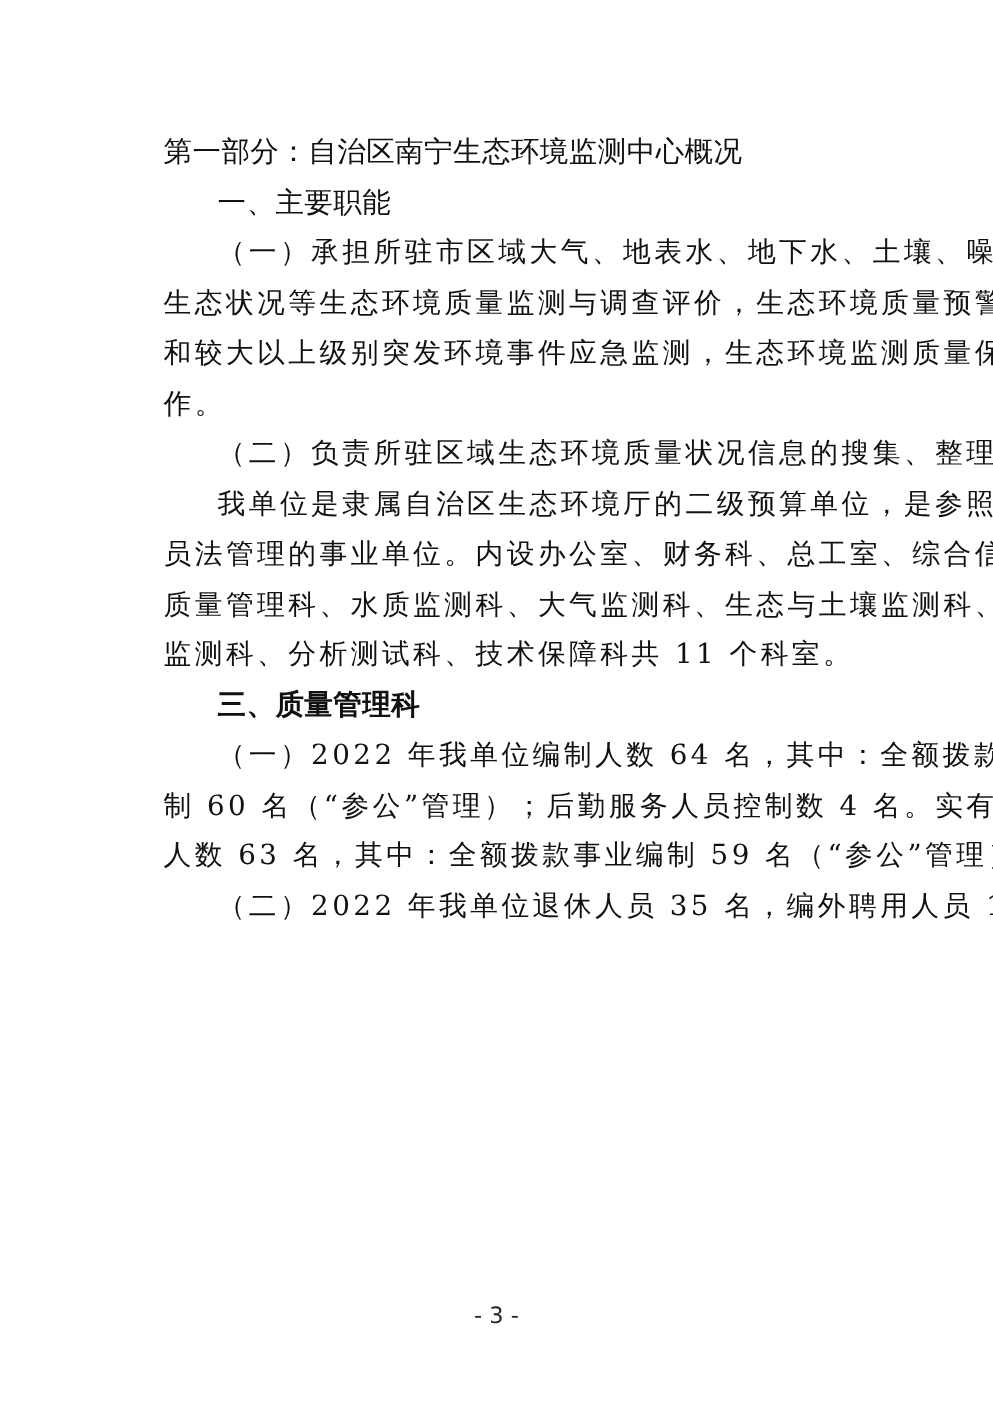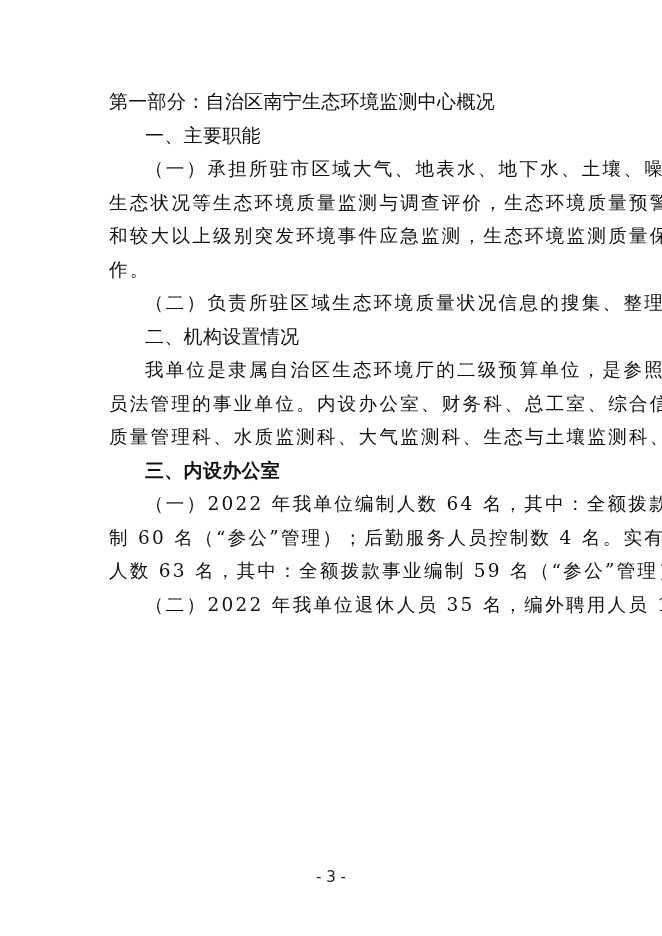--- a/index.html
+++ b/index.html
@@ -21,26 +21,26 @@
 <div class="page">
   <div class="line h-part">第一部分：自治区南宁生态环境监测中心概况</div>
 
   <div class="line h-sec">一、主要职能</div>
   <div class="line indent just">（一）承担所驻市区域大气、地表水、地下水、土壤、噪声、</div>
   <div class="line just">生态状况等生态环境质量监测与调查评价，生态环境质量预警预报</div>
   <div class="line just">和较大以上级别突发环境事件应急监测，生态环境监测质量保证工</div>
   <div class="line">作。</div>
   <div class="line indent just">（二）负责所驻区域生态环境质量状况信息的搜集、整理、汇</div>
 
-  <div class="line h-sec">二、机构设置情况</div>
   <div class="line indent just">我单位是隶属自治区生态环境厅的二级预算单位，是参照公务</div>
   <div class="line just">员法管理的事业单位。内设办公室、财务科、总工室、综合信息科、</div>
   <div class="line just">质量管理科、水质监测科、大气监测科、生态与土壤监测科、现场</div>
+  <div class="line">监测科、分析测试科、技术保障科共 11 个科室。</div>
 
-  <div class="line h-sec bold">三、内设办公室</div>
+  <div class="line h-sec bold">三、质量管理科</div>
   <div class="line indent just">（一）2022 年我单位编制人数 64 名，其中：全额拨款事业编</div>
   <div class="line just">制 60 名（“参公”管理）；后勤服务人员控制数 4 名。实有在编</div>
   <div class="line just">人数 63 名，其中：全额拨款事业编制 59 名（“参公”管理）；</div>
   <div class="line indent">（二）2022 年我单位退休人员 35 名，编外聘用人员 14 名。</div>
 
 </div>
 
 <div class="page-num">- 3 -</div>
 
 </body></html>

